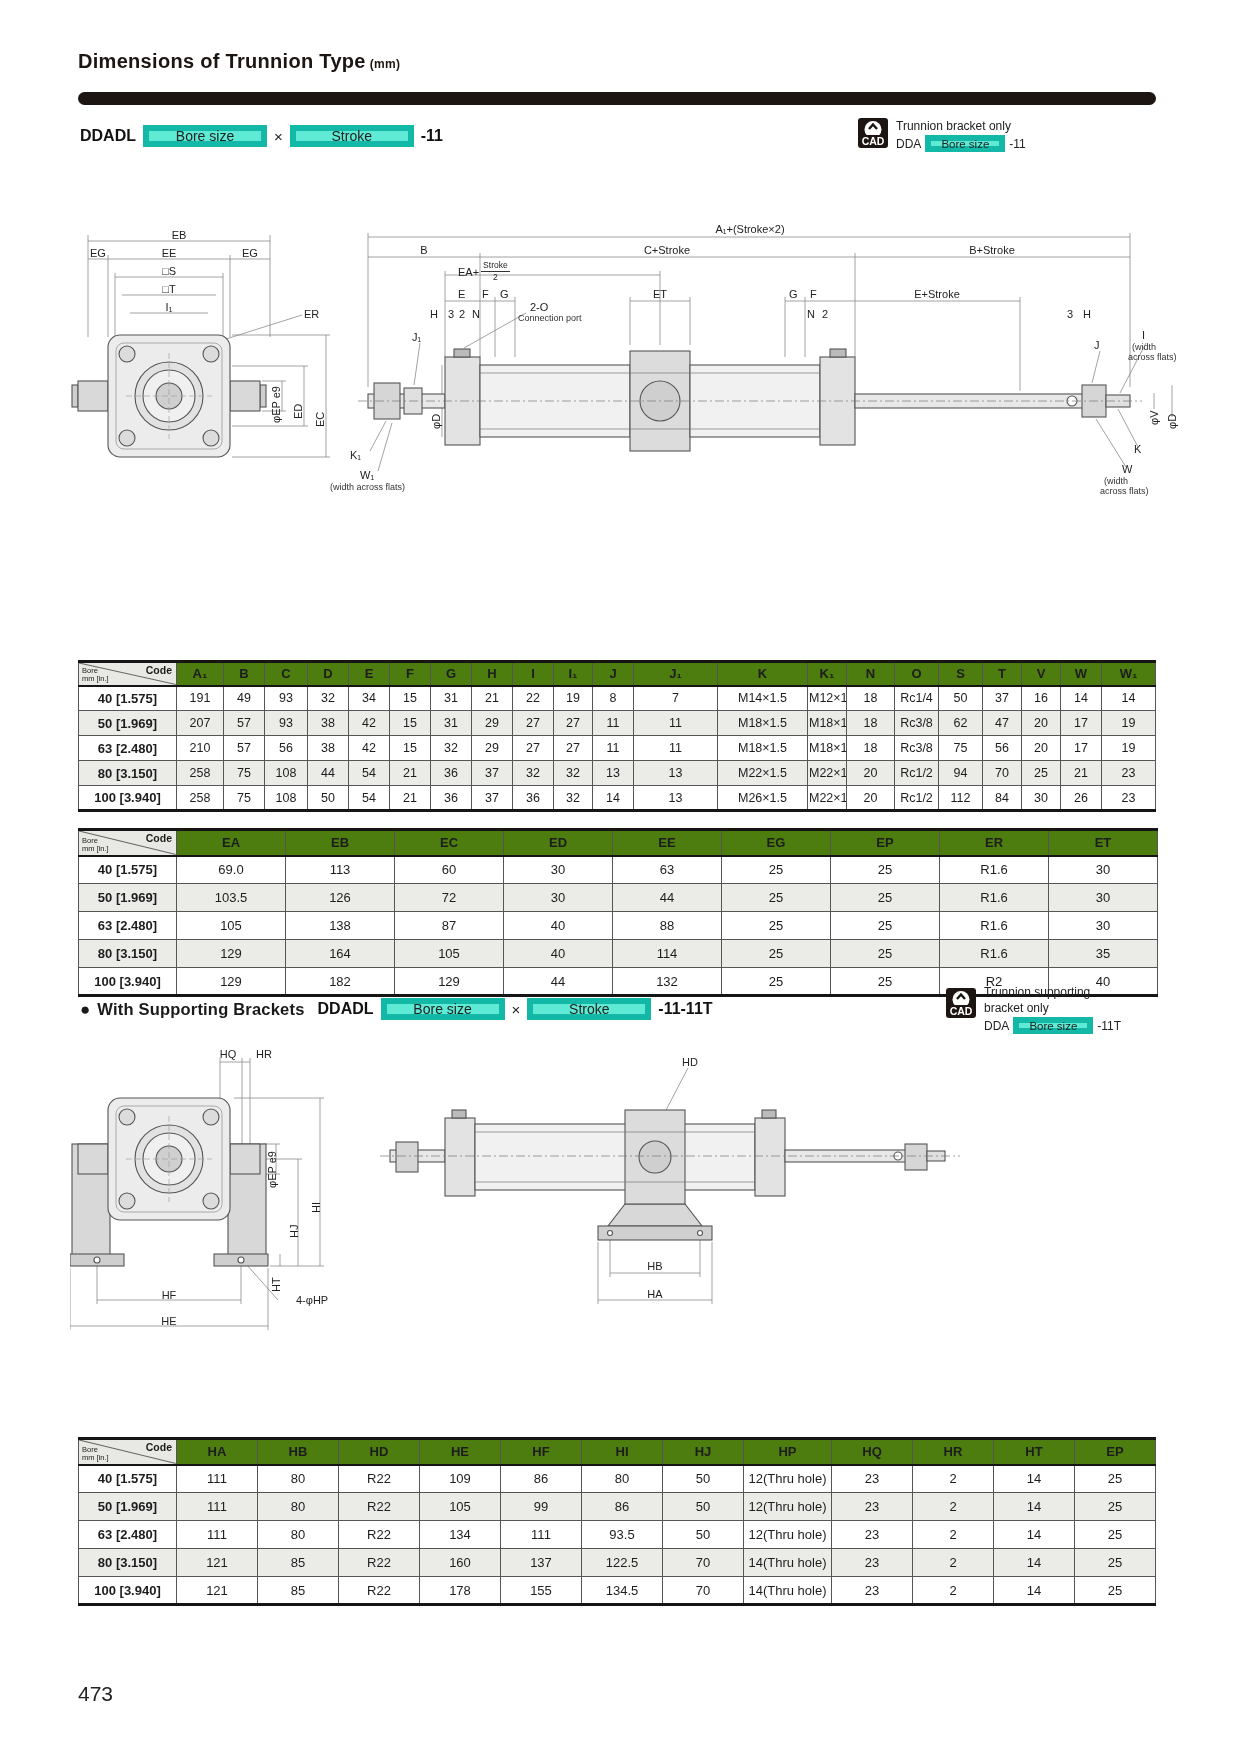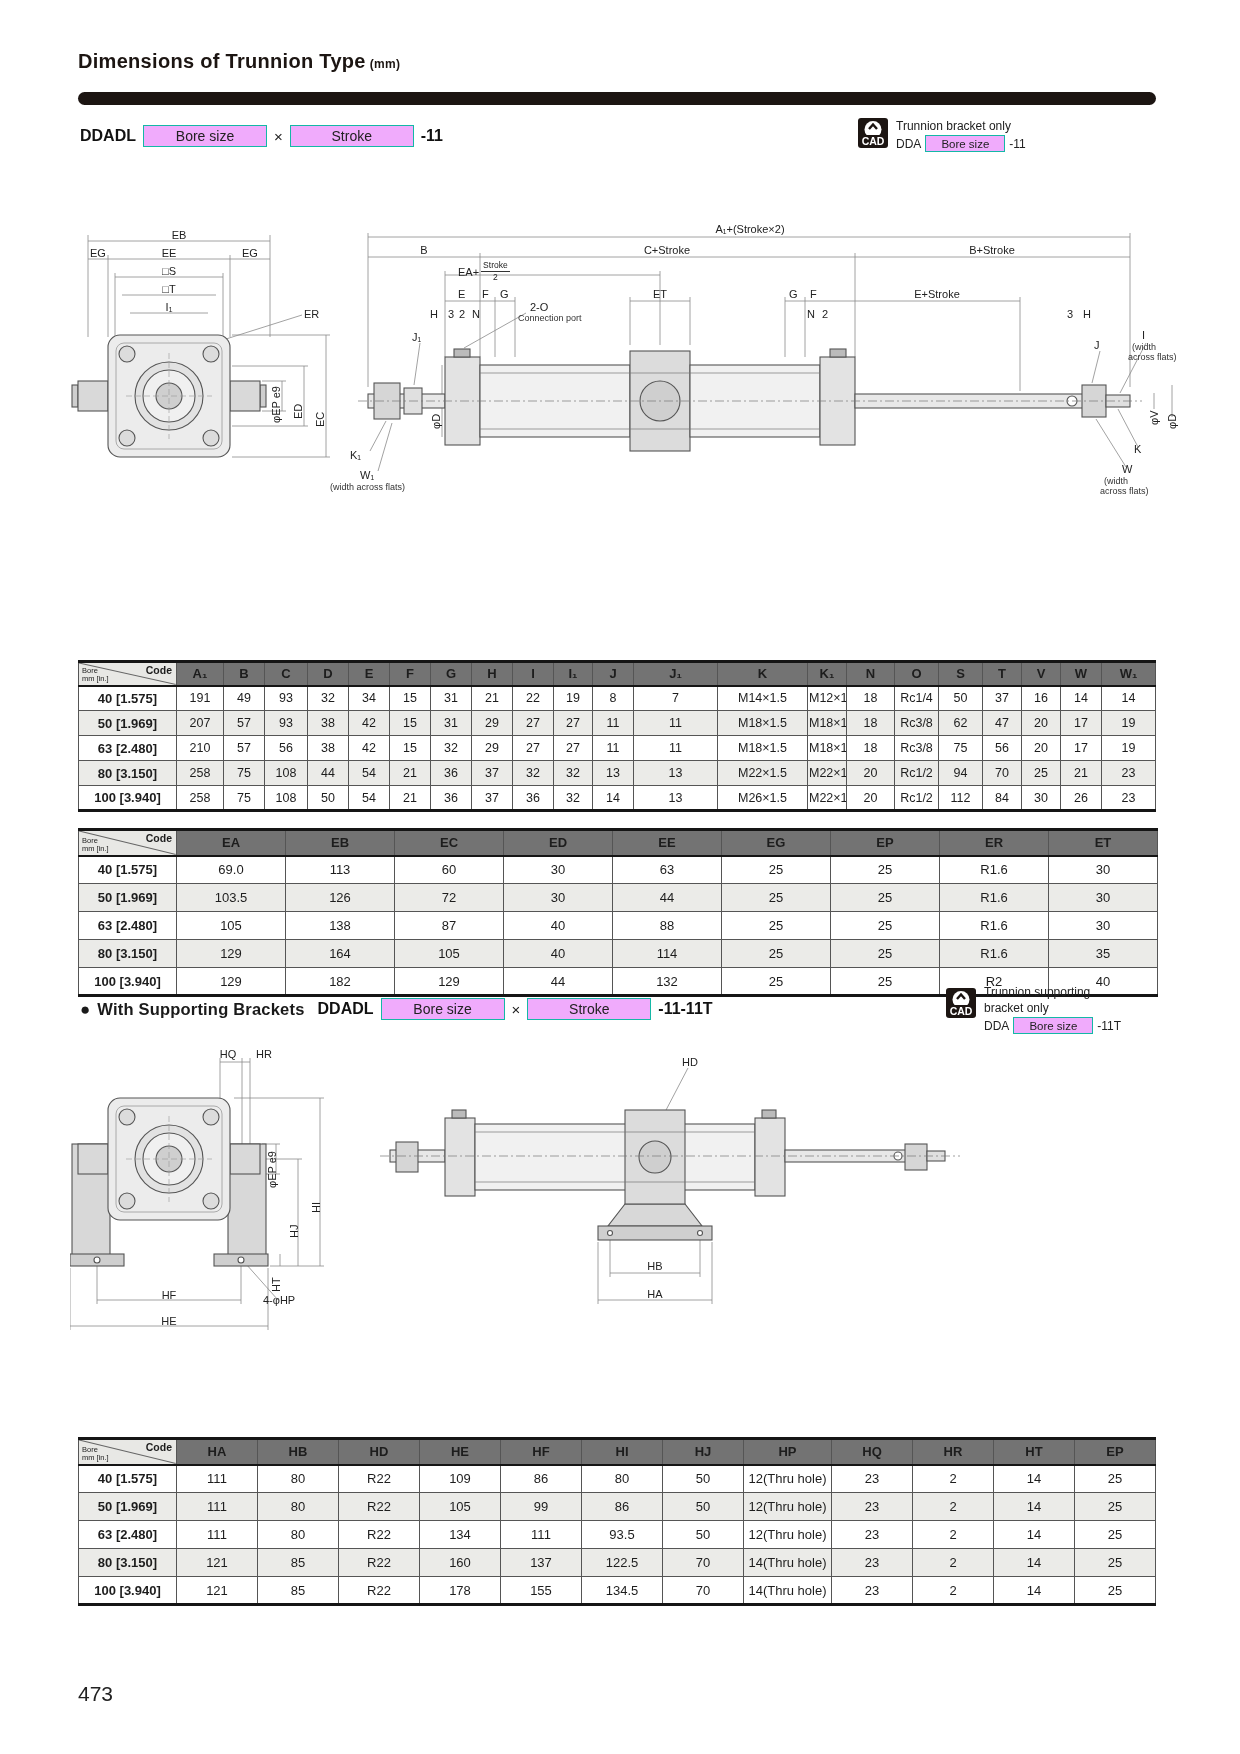--- a/index.html
+++ b/index.html
@@ -4,33 +4,33 @@
 <style>
   *{margin:0;padding:0;box-sizing:border-box}
   html,body{background:#fff}
   body{width:1240px;height:1754px;position:relative;font-family:"Liberation Sans",sans-serif;color:#1a1a1a;overflow:hidden}
   .abs{position:absolute}
   .title{position:absolute;left:78px;top:50px;font-size:20px;font-weight:bold;letter-spacing:.3px;color:#1c1512}
   .title .unit{font-size:12px;font-weight:bold;margin-left:4px}
   .bar{position:absolute;left:78px;top:92px;width:1078px;height:13px;background:#1c1512;border-radius:7px}
   .model-line{position:absolute;display:flex;align-items:center;gap:7px}
   .mp{font-weight:bold;font-size:16px;color:#111}
-  .mbox{border:1px solid #14b8a6;width:124px;height:22px;display:inline-flex;align-items:center;justify-content:center;font-size:14px;color:#222;background:#f0abfc}
+  .mbox{border:6px solid #14b8a6;width:124px;height:22px;display:inline-flex;align-items:center;justify-content:center;font-size:14px;color:#222;background:#5eead4}
   .mbox.sm{width:80px;height:17px;font-size:11.5px}
   .mx{font-size:15px;color:#222}
   .cad{position:absolute;display:flex;gap:8px;align-items:flex-start}
   .cad-text{font-size:12px;line-height:16px;color:#222}
   .cad-model{display:flex;align-items:center;gap:4px;margin-top:1px;font-size:12px}
   .sec2{position:absolute;display:flex;align-items:center;gap:7px}
   .sec2 .bullet{font-size:17px;line-height:1}
   .sec2 .h{font-weight:bold;font-size:16.5px;letter-spacing:.2px}
   
   table.dim{position:absolute;border-collapse:collapse;table-layout:fixed;background:#fff;border-top:3px solid #151515;border-bottom:3px solid #151515;border-left:1px solid #444;border-right:1px solid #444}
   table.dim th,table.dim td{border:1px solid #555;text-align:center;vertical-align:middle;font-size:12.5px;padding:1px 1px;color:#1d1d1d;height:25px;overflow:hidden;white-space:nowrap}
-  table.dim thead th{background:#737373;font-weight:bold;font-size:13px;border-bottom:2px solid #151515;height:24px}
+  table.dim thead th{background:#4d7c0f;font-weight:bold;font-size:13px;border-bottom:2px solid #151515;height:24px}
   table.dim tbody th.bore{font-weight:bold;font-size:13px;background:#fff}
   table.dim tbody tr:nth-child(even) td,table.dim tbody tr:nth-child(even) th.bore{background:#ebebe8}
   table.dim thead th.corner{position:relative;background:#e8e8e5;padding:0}
   .corner svg.diagline{position:absolute;inset:0;width:100%;height:100%}
   .corner .c-top{position:absolute;right:4px;top:1px;font-size:10.5px;font-weight:bold}
   .corner .c-bot{position:absolute;left:3px;bottom:1px;font-size:7.5px;font-weight:normal;text-align:left;line-height:1.1}
   table.t2 th,table.t2 td{height:28px;font-size:13px}
   table.t2 thead th{height:26px}
   
   .diag{position:absolute}
@@ -597,21 +597,21 @@
       </g>
     </svg>
     <span class="dl c" style="left:158px;top:0px">HQ</span>
     <span class="dl c" style="left:194px;top:0px">HR</span>
     <span class="dl rot" style="left:196px;top:140px">φEP e9</span>
     <span class="dl rot" style="left:240px;top:165px">HI</span>
     <span class="dl rot" style="left:218px;top:190px">HJ</span>
     <span class="dl rot" style="left:200px;top:244px">HT</span>
     <span class="dl c" style="left:99px;top:241px">HF</span>
     <span class="dl c" style="left:99px;top:267px">HE</span>
-    <span class="dl" style="left:193px;top:246px">4-φHP</span>
+    <span class="dl" style="left:226px;top:246px">4-φHP</span>
   </div>
 
   <div class="diag" style="left:360px;top:1048px;width:640px;height:300px">
     <svg width="640" height="300" viewBox="0 0 640 300">
       <g stroke="#8a8a8a" stroke-width="0.8" fill="none">
         <line x1="328" y1="20" x2="305" y2="64"></line>
         <line x1="250" y1="225" x2="340" y2="225"></line>
           <line x1="250" y1="190" x2="250" y2="229"></line>
           <line x1="340" y1="190" x2="340" y2="229"></line>
         <line x1="238" y1="252" x2="352" y2="252"></line>

